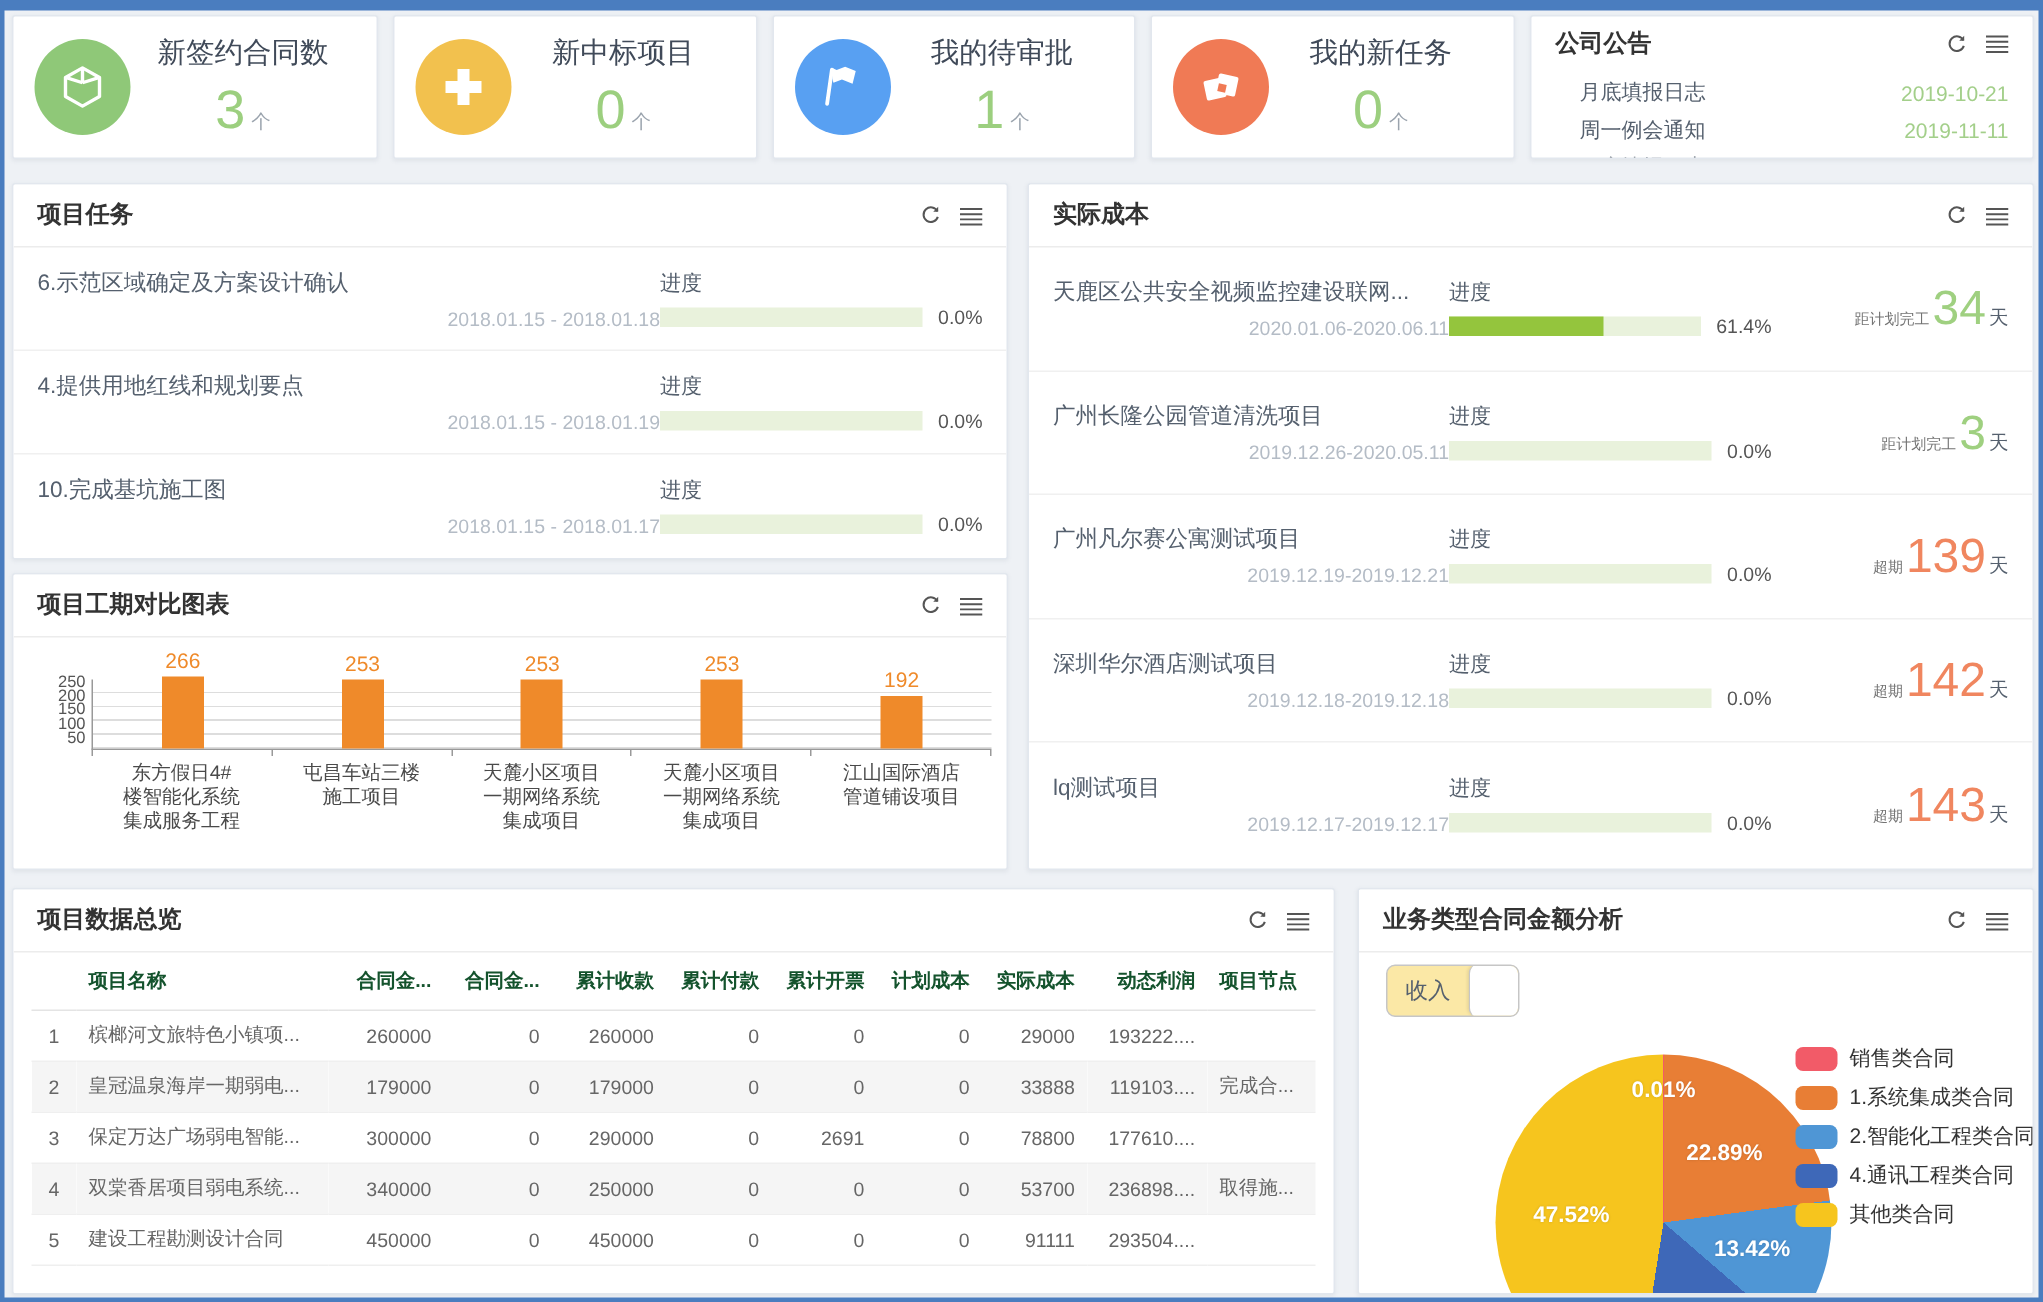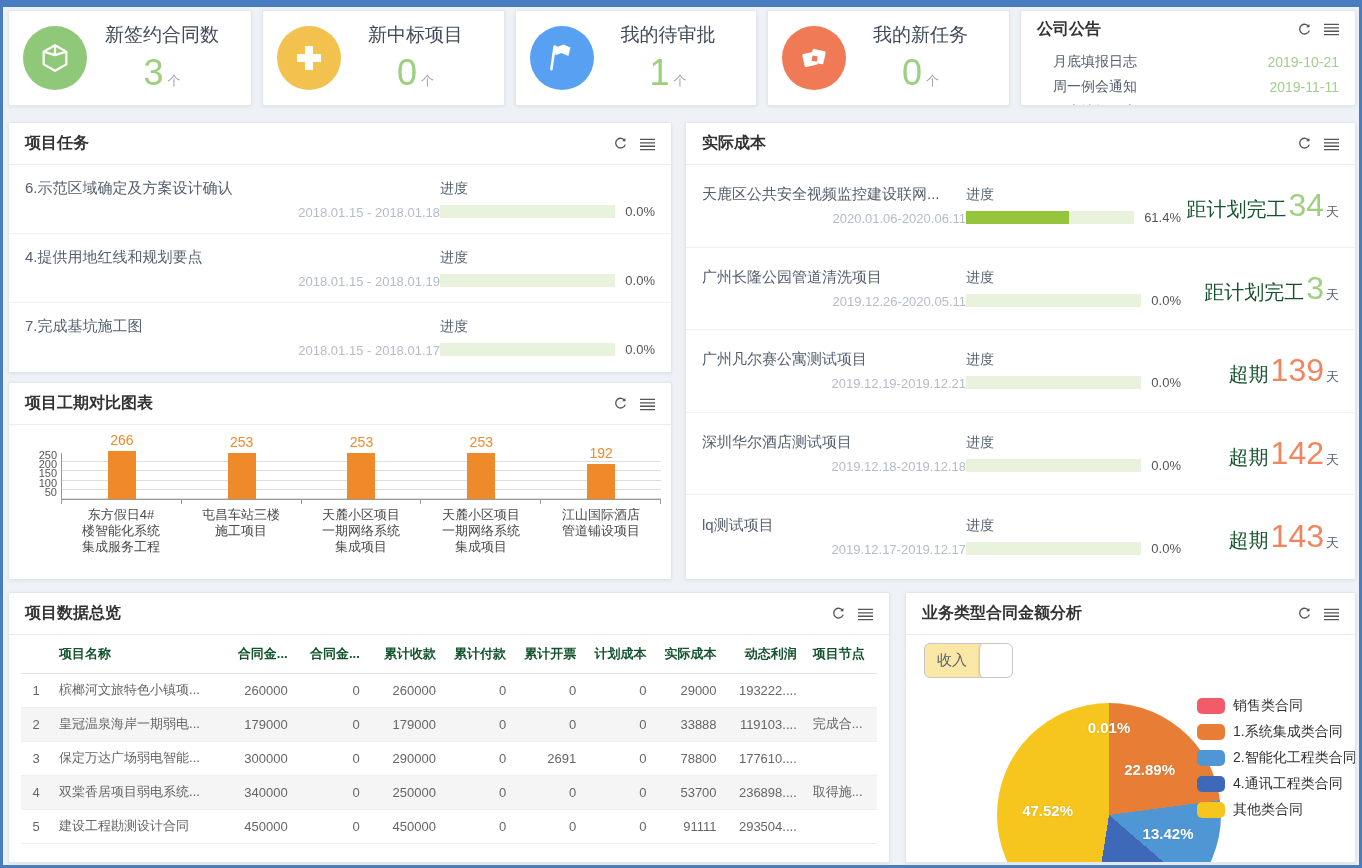--- a/index.html
+++ b/index.html
@@ -39,21 +39,21 @@
   .t-left { flex:1; min-width:0; }
   .t-name { font-size:15px; color:#55606e; white-space:nowrap; overflow:hidden; }
   .t-dates { font-size:13px; color:#b4bcc6; margin-top:7px;text-align:right; }
   .prog { width:215px; }
   .prog-label { font-size:14px; color:#55606e; margin-bottom:6px; }
   .prog-line { display:flex; align-items:center; gap:10px; }
   .prog-track { width:180px; height:13px; background:#e9f2dc; position:relative; }
   .prog-fill { position:absolute; left:0; top:0; bottom:0; background:#94c53d; }
   .prog-pct { font-size:13px; color:#555; }
   .status { width:158px; text-align:right; white-space:nowrap; }
-  .status-label { font-size:20px; color:#14532d; }
+  .status-label { font-size:10px; color:#737373; }
   .status-num { font-size:32px; margin:0 2px; }
   .status-num.green { color:#9fd080; }
   .status-num.orange { color:#f0865f; }
   .status-unit { font-size:13px; color:#55606e; }
 
   
   .chart-area { position:relative; padding:28px 10px 0 52px; }
   .plot { position:relative; height:47px; border-bottom:1px solid #999; border-left:1px solid #999;
           background-image:repeating-linear-gradient(to top,#ddd 0 1px,transparent 1px 9.2px);
           display:flex; }
@@ -238,21 +238,21 @@
             <div class="prog-line">
               <div class="prog-track">
                 <div class="prog-fill" style="width:0%"></div>
               </div>
               <span class="prog-pct">0.0%</span>
             </div>
           </div>
         </div>
         <div class="t-row" style="height: 69px;">
           <div class="t-left">
-            <div class="t-name">7.完成基坑施工图</div>
+            <div class="t-name">10.完成基坑施工图</div>
             <div class="t-dates">2018.01.15 - 2018.01.17</div>
           </div>
           <div class="prog">
             <div class="prog-label">进度</div>
             <div class="prog-line">
               <div class="prog-track">
                 <div class="prog-fill" style="width:0%"></div>
               </div>
               <span class="prog-pct">0.0%</span>
             </div>

